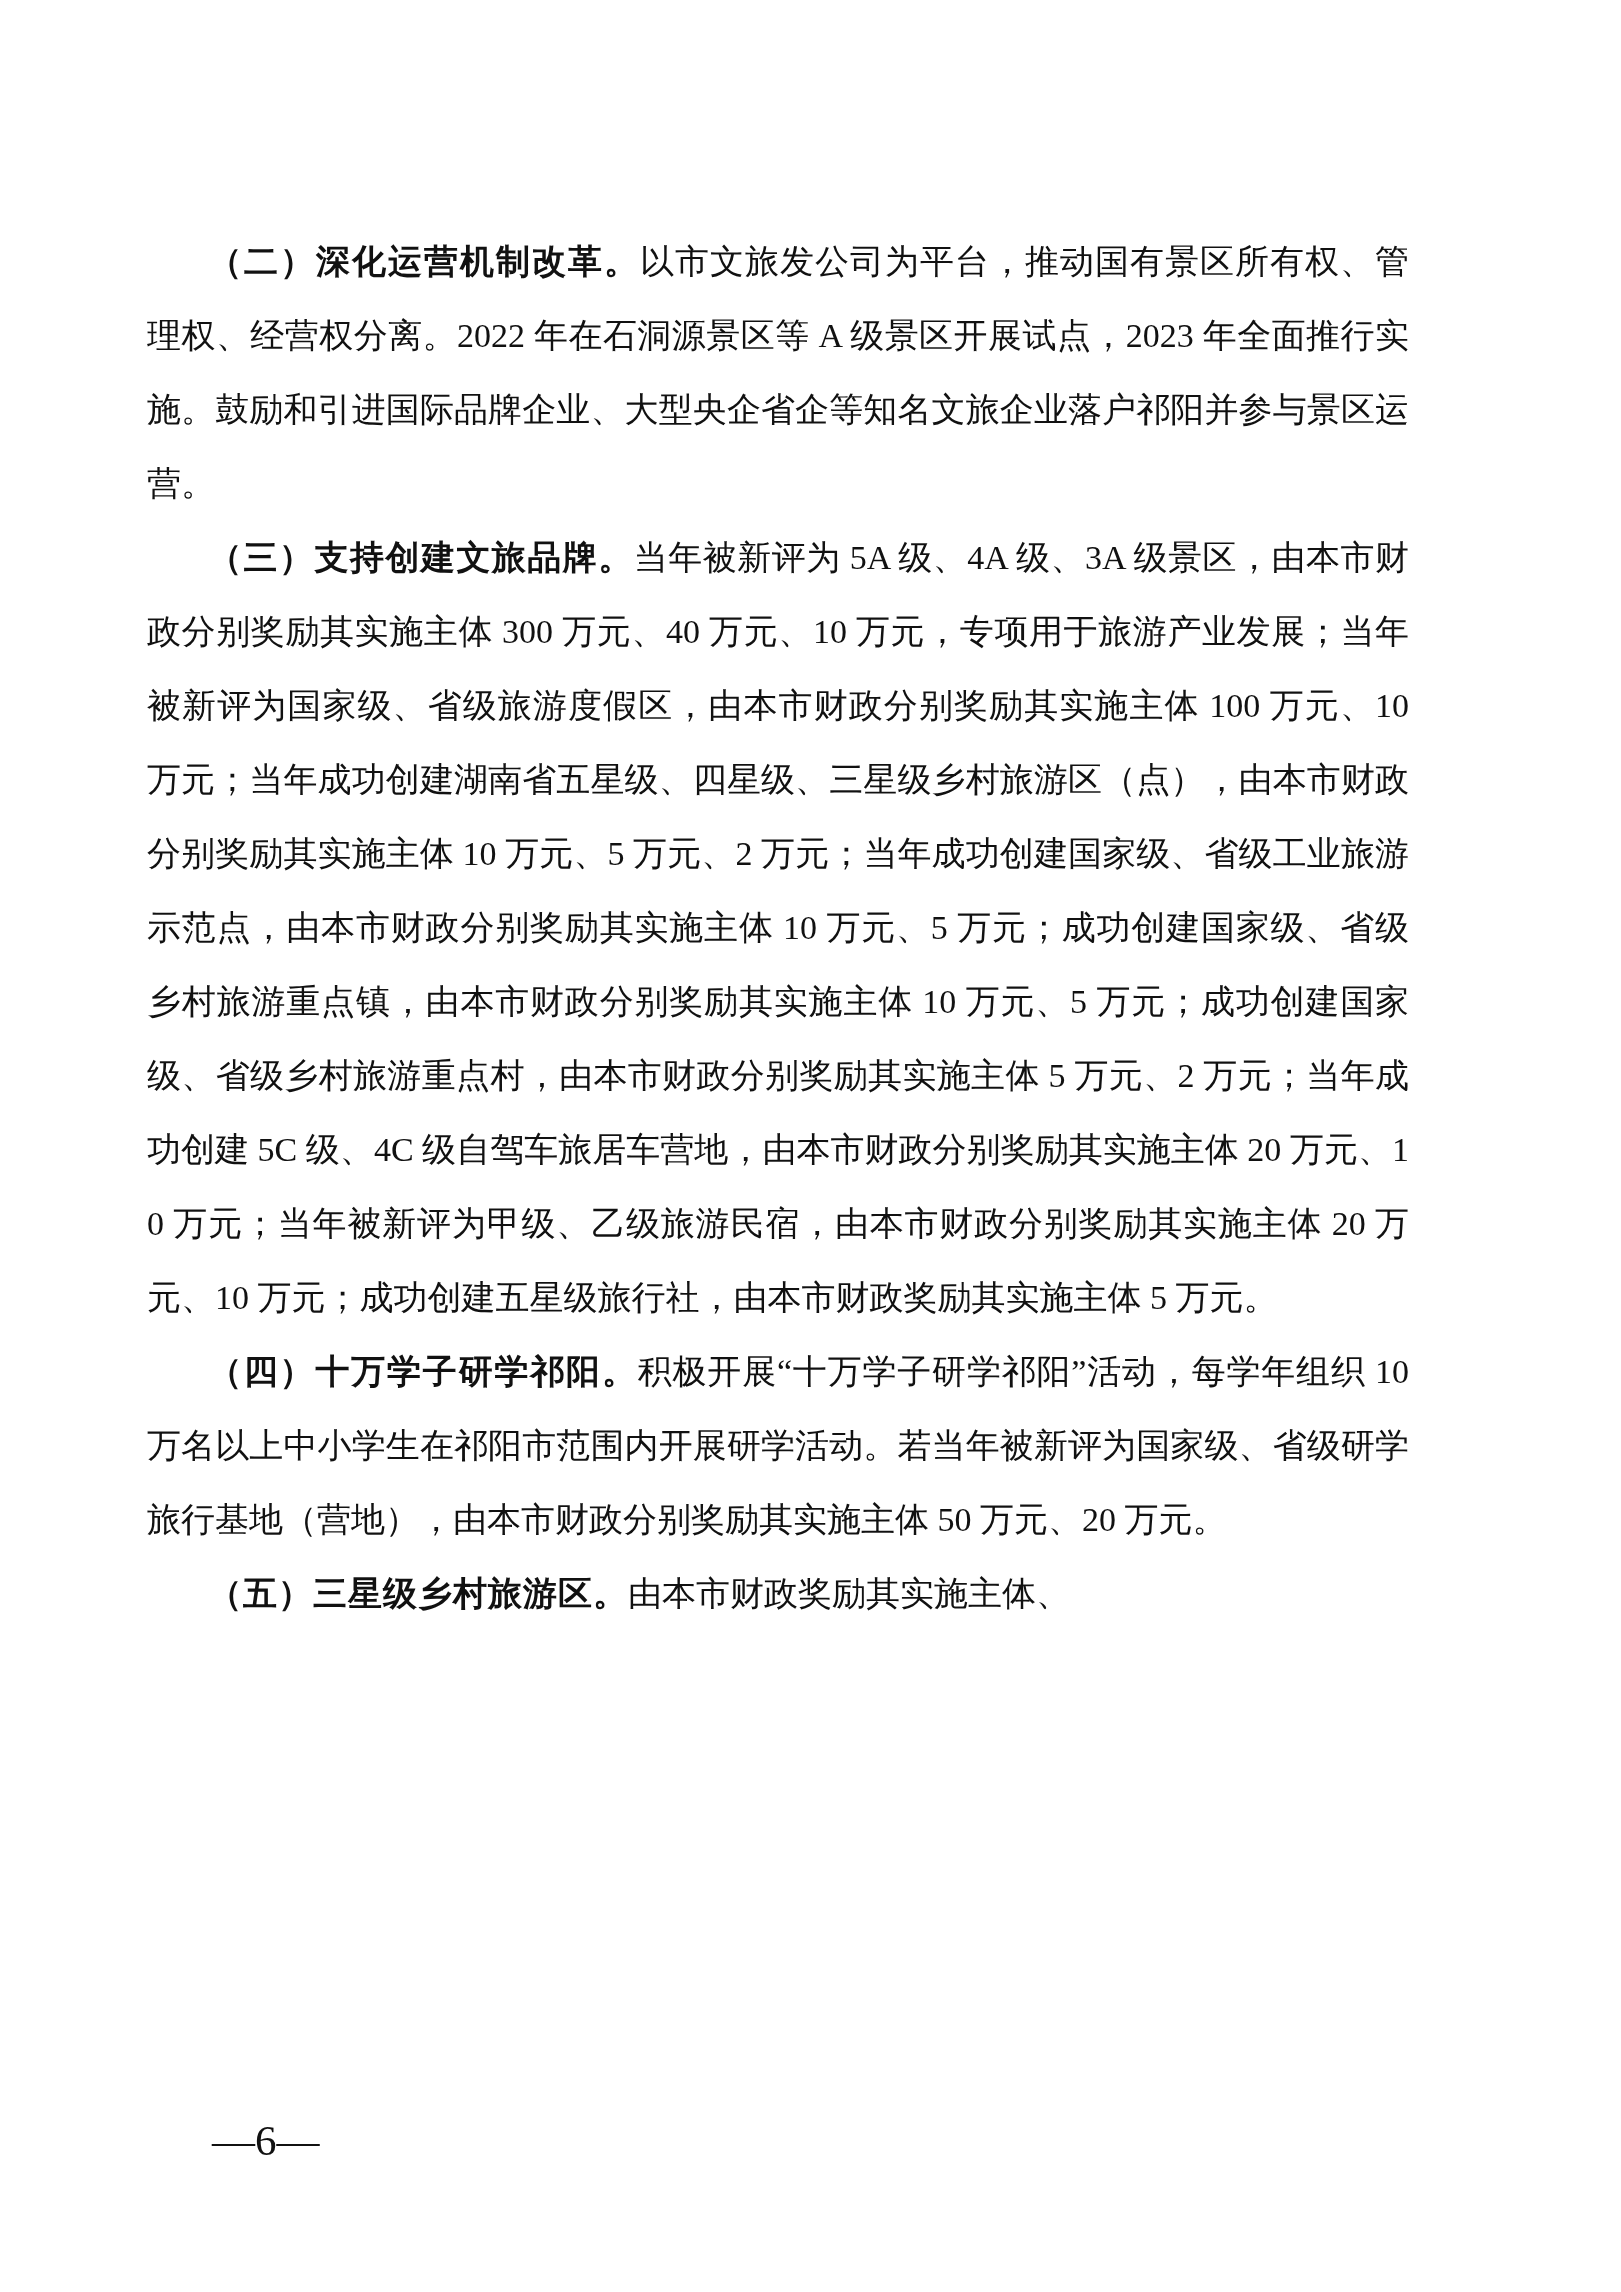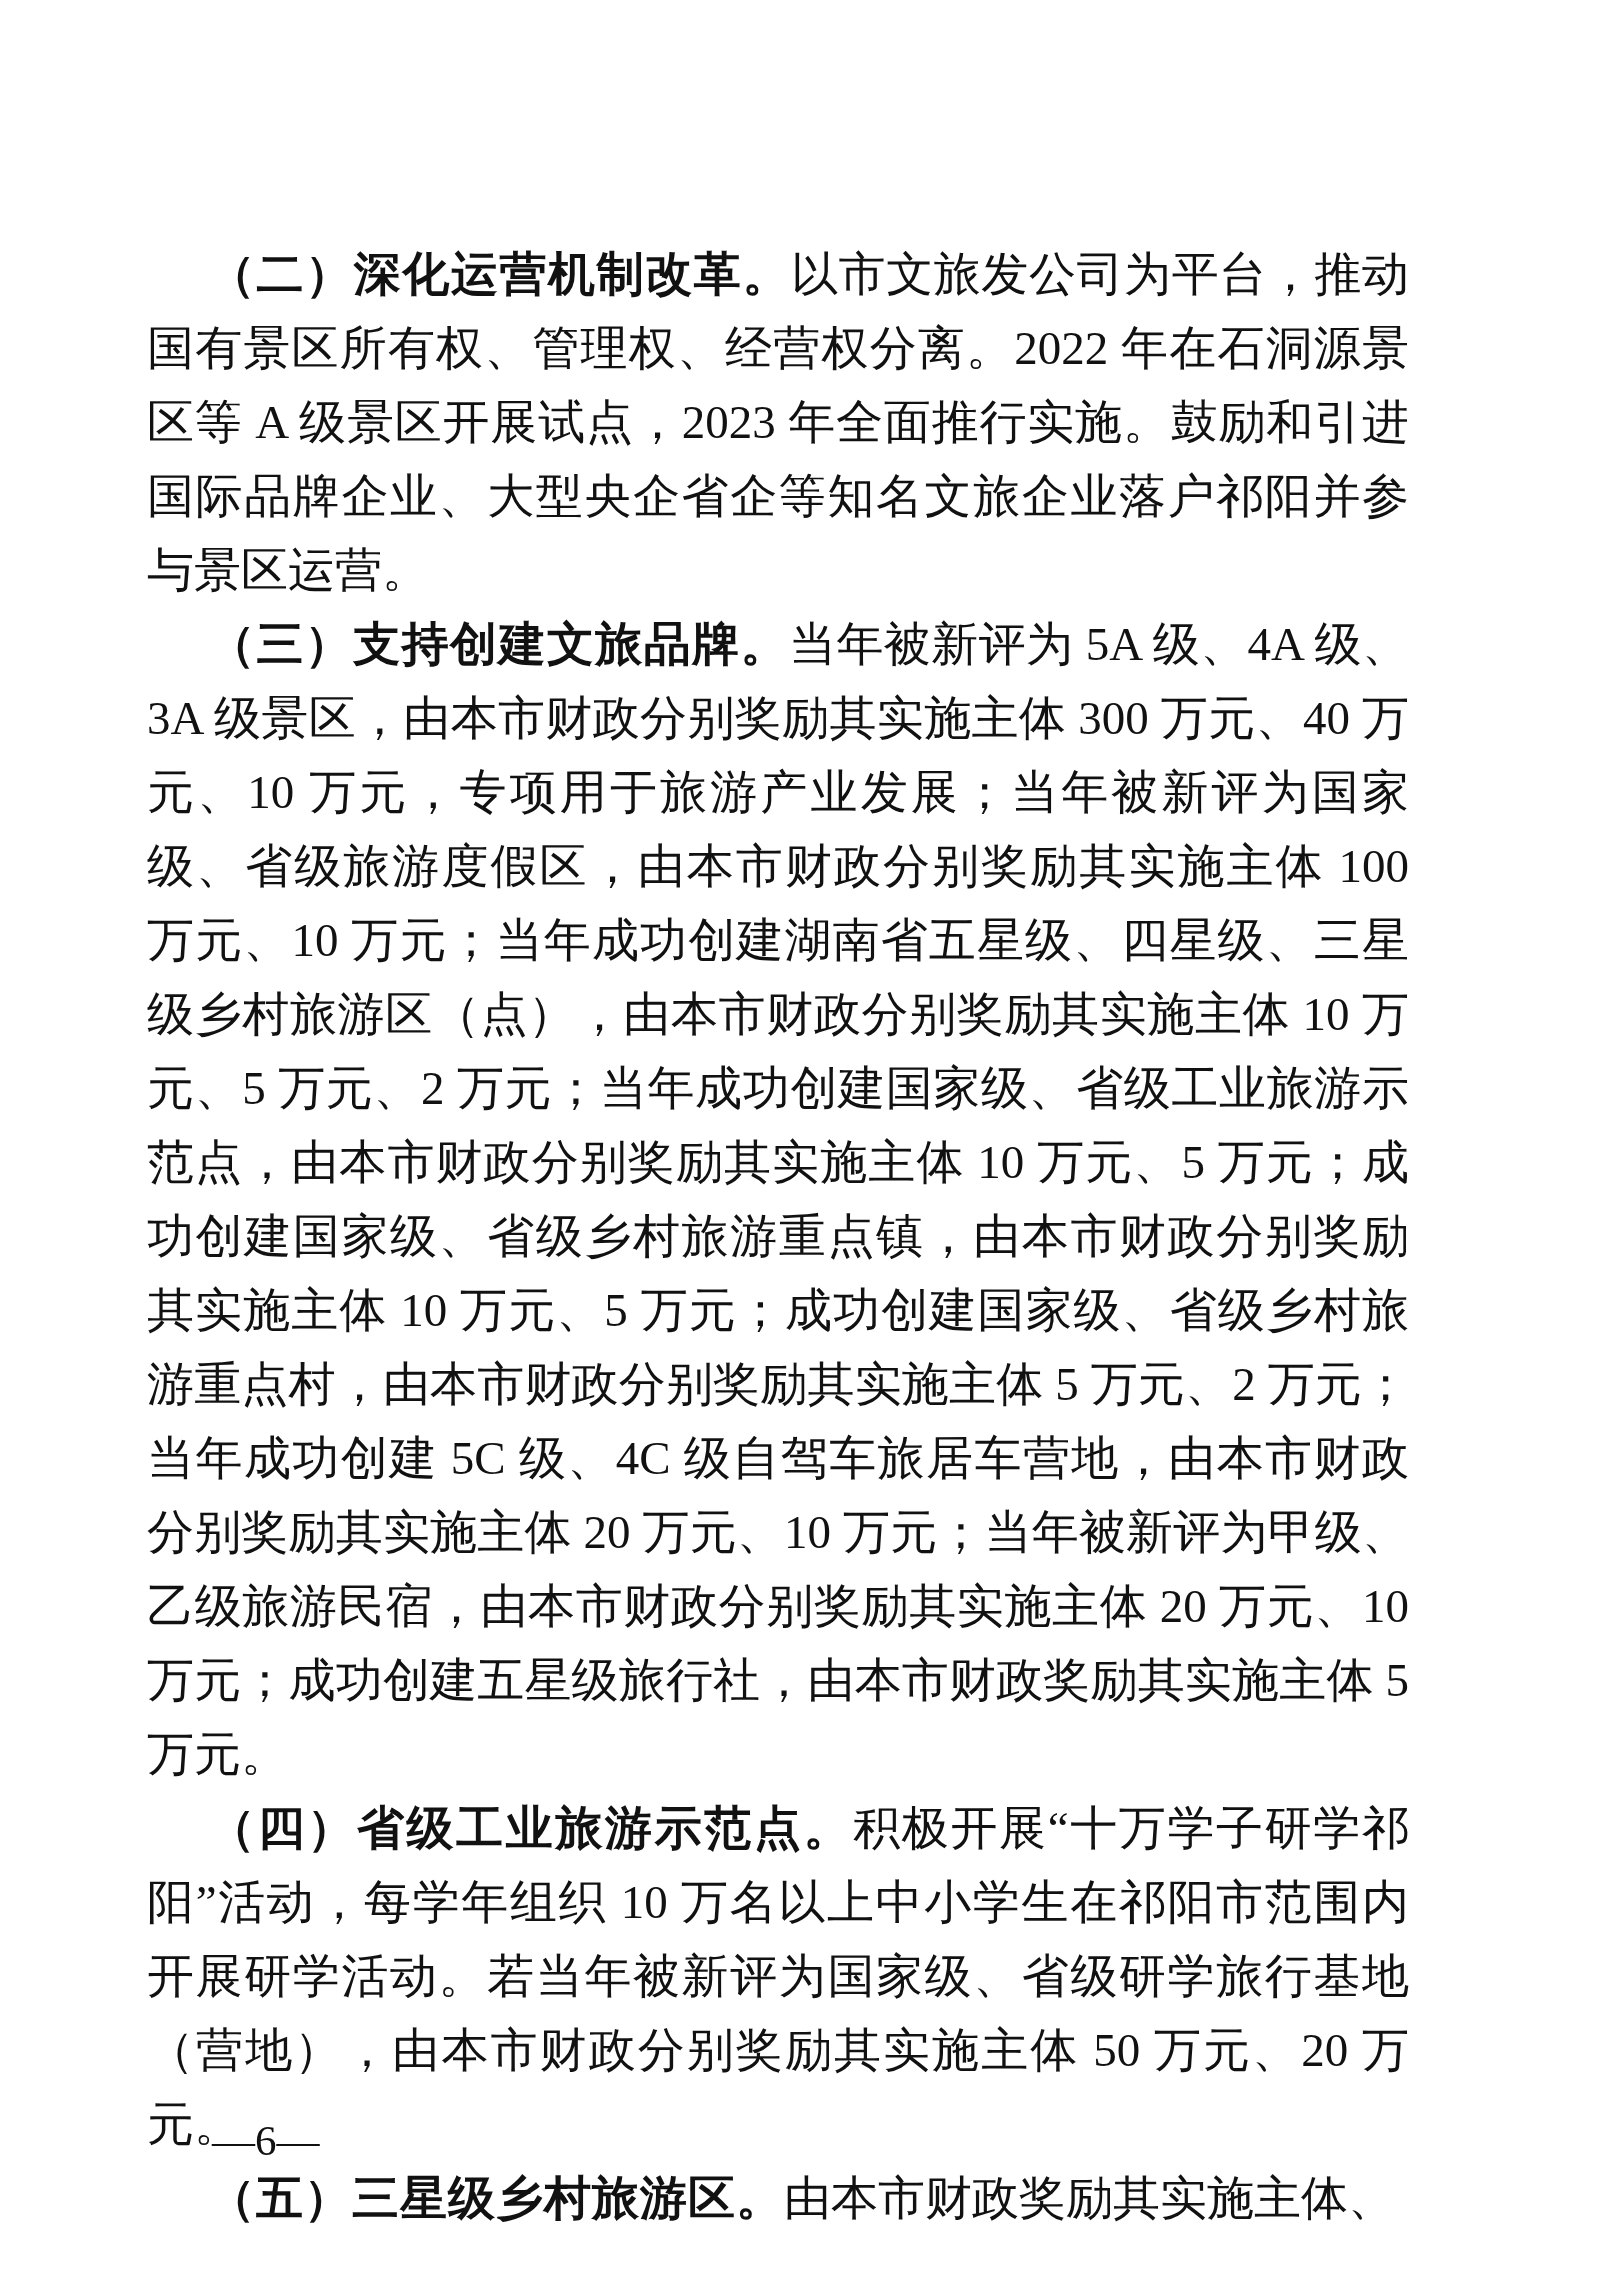--- a/index.html
+++ b/index.html
@@ -13,23 +13,23 @@
     height: 2293px;
     margin: 0 auto;
     background: #ffffff;
     overflow: hidden;
     font-family: "Liberation Serif", "DejaVu Serif", serif;
     color: #111111;
   }
   .doc-body {
     position: absolute;
     left: 147px;
-    top: 237px;
+    top: 225px;
     width: 1262px;
-    font-size: 47px;
+    font-size: 34px;
     line-height: 74px;
     text-align: justify;
     text-justify: inter-ideograph;
     word-break: break-all;
   }
   .para {
     margin: 0;
     padding: 0;
     text-indent: 61px;
   }
@@ -59,21 +59,21 @@
 
     <p class="para">
       <span class="heading">（二）深化运营机制改革。</span><span class="body-text">以市文旅发公司为平台，推动国有景区所有权、管理权、经营权分离。2022 年在石洞源景区等 A 级景区开展试点，2023 年全面推行实施。鼓励和引进国际品牌企业、大型央企省企等知名文旅企业落户祁阳并参与景区运营。</span>
     </p>
 
     <p class="para">
       <span class="heading">（三）支持创建文旅品牌。</span><span class="body-text">当年被新评为 5A 级、4A 级、3A 级景区，由本市财政分别奖励其实施主体 300 万元、40 万元、10 万元，专项用于旅游产业发展；当年被新评为国家级、省级旅游度假区，由本市财政分别奖励其实施主体 100 万元、10 万元；当年成功创建湖南省五星级、四星级、三星级乡村旅游区（点），由本市财政分别奖励其实施主体 10 万元、5 万元、2 万元；当年成功创建国家级、省级工业旅游示范点，由本市财政分别奖励其实施主体 10 万元、5 万元；成功创建国家级、省级乡村旅游重点镇，由本市财政分别奖励其实施主体 10 万元、5 万元；成功创建国家级、省级乡村旅游重点村，由本市财政分别奖励其实施主体 5 万元、2 万元；当年成功创建 5C 级、4C 级自驾车旅居车营地，由本市财政分别奖励其实施主体 20 万元、10 万元；当年被新评为甲级、乙级旅游民宿，由本市财政分别奖励其实施主体 20 万元、10 万元；成功创建五星级旅行社，由本市财政奖励其实施主体 5 万元。</span>
     </p>
 
     <p class="para">
-      <span class="heading">（四）省级工业旅游示范点。</span><span class="body-text">积极开展“十万学子研学祁阳”活动，每学年组织 10 万名以上中小学生在祁阳市范围内开展研学活动。若当年被新评为国家级、省级研学旅行基地（营地），由本市财政分别奖励其实施主体 50 万元、20 万元。</span>
+      <span class="heading">（四）十万学子研学祁阳。</span><span class="body-text">积极开展“十万学子研学祁阳”活动，每学年组织 10 万名以上中小学生在祁阳市范围内开展研学活动。若当年被新评为国家级、省级研学旅行基地（营地），由本市财政分别奖励其实施主体 50 万元、20 万元。</span>
     </p>
 
     <p class="para">
       <span class="heading">（五）三星级乡村旅游区。</span><span class="body-text">由本市财政奖励其实施主体、</span>
     </p>
 
   </div>
 
   <div class="page-number">—6—</div>
 

